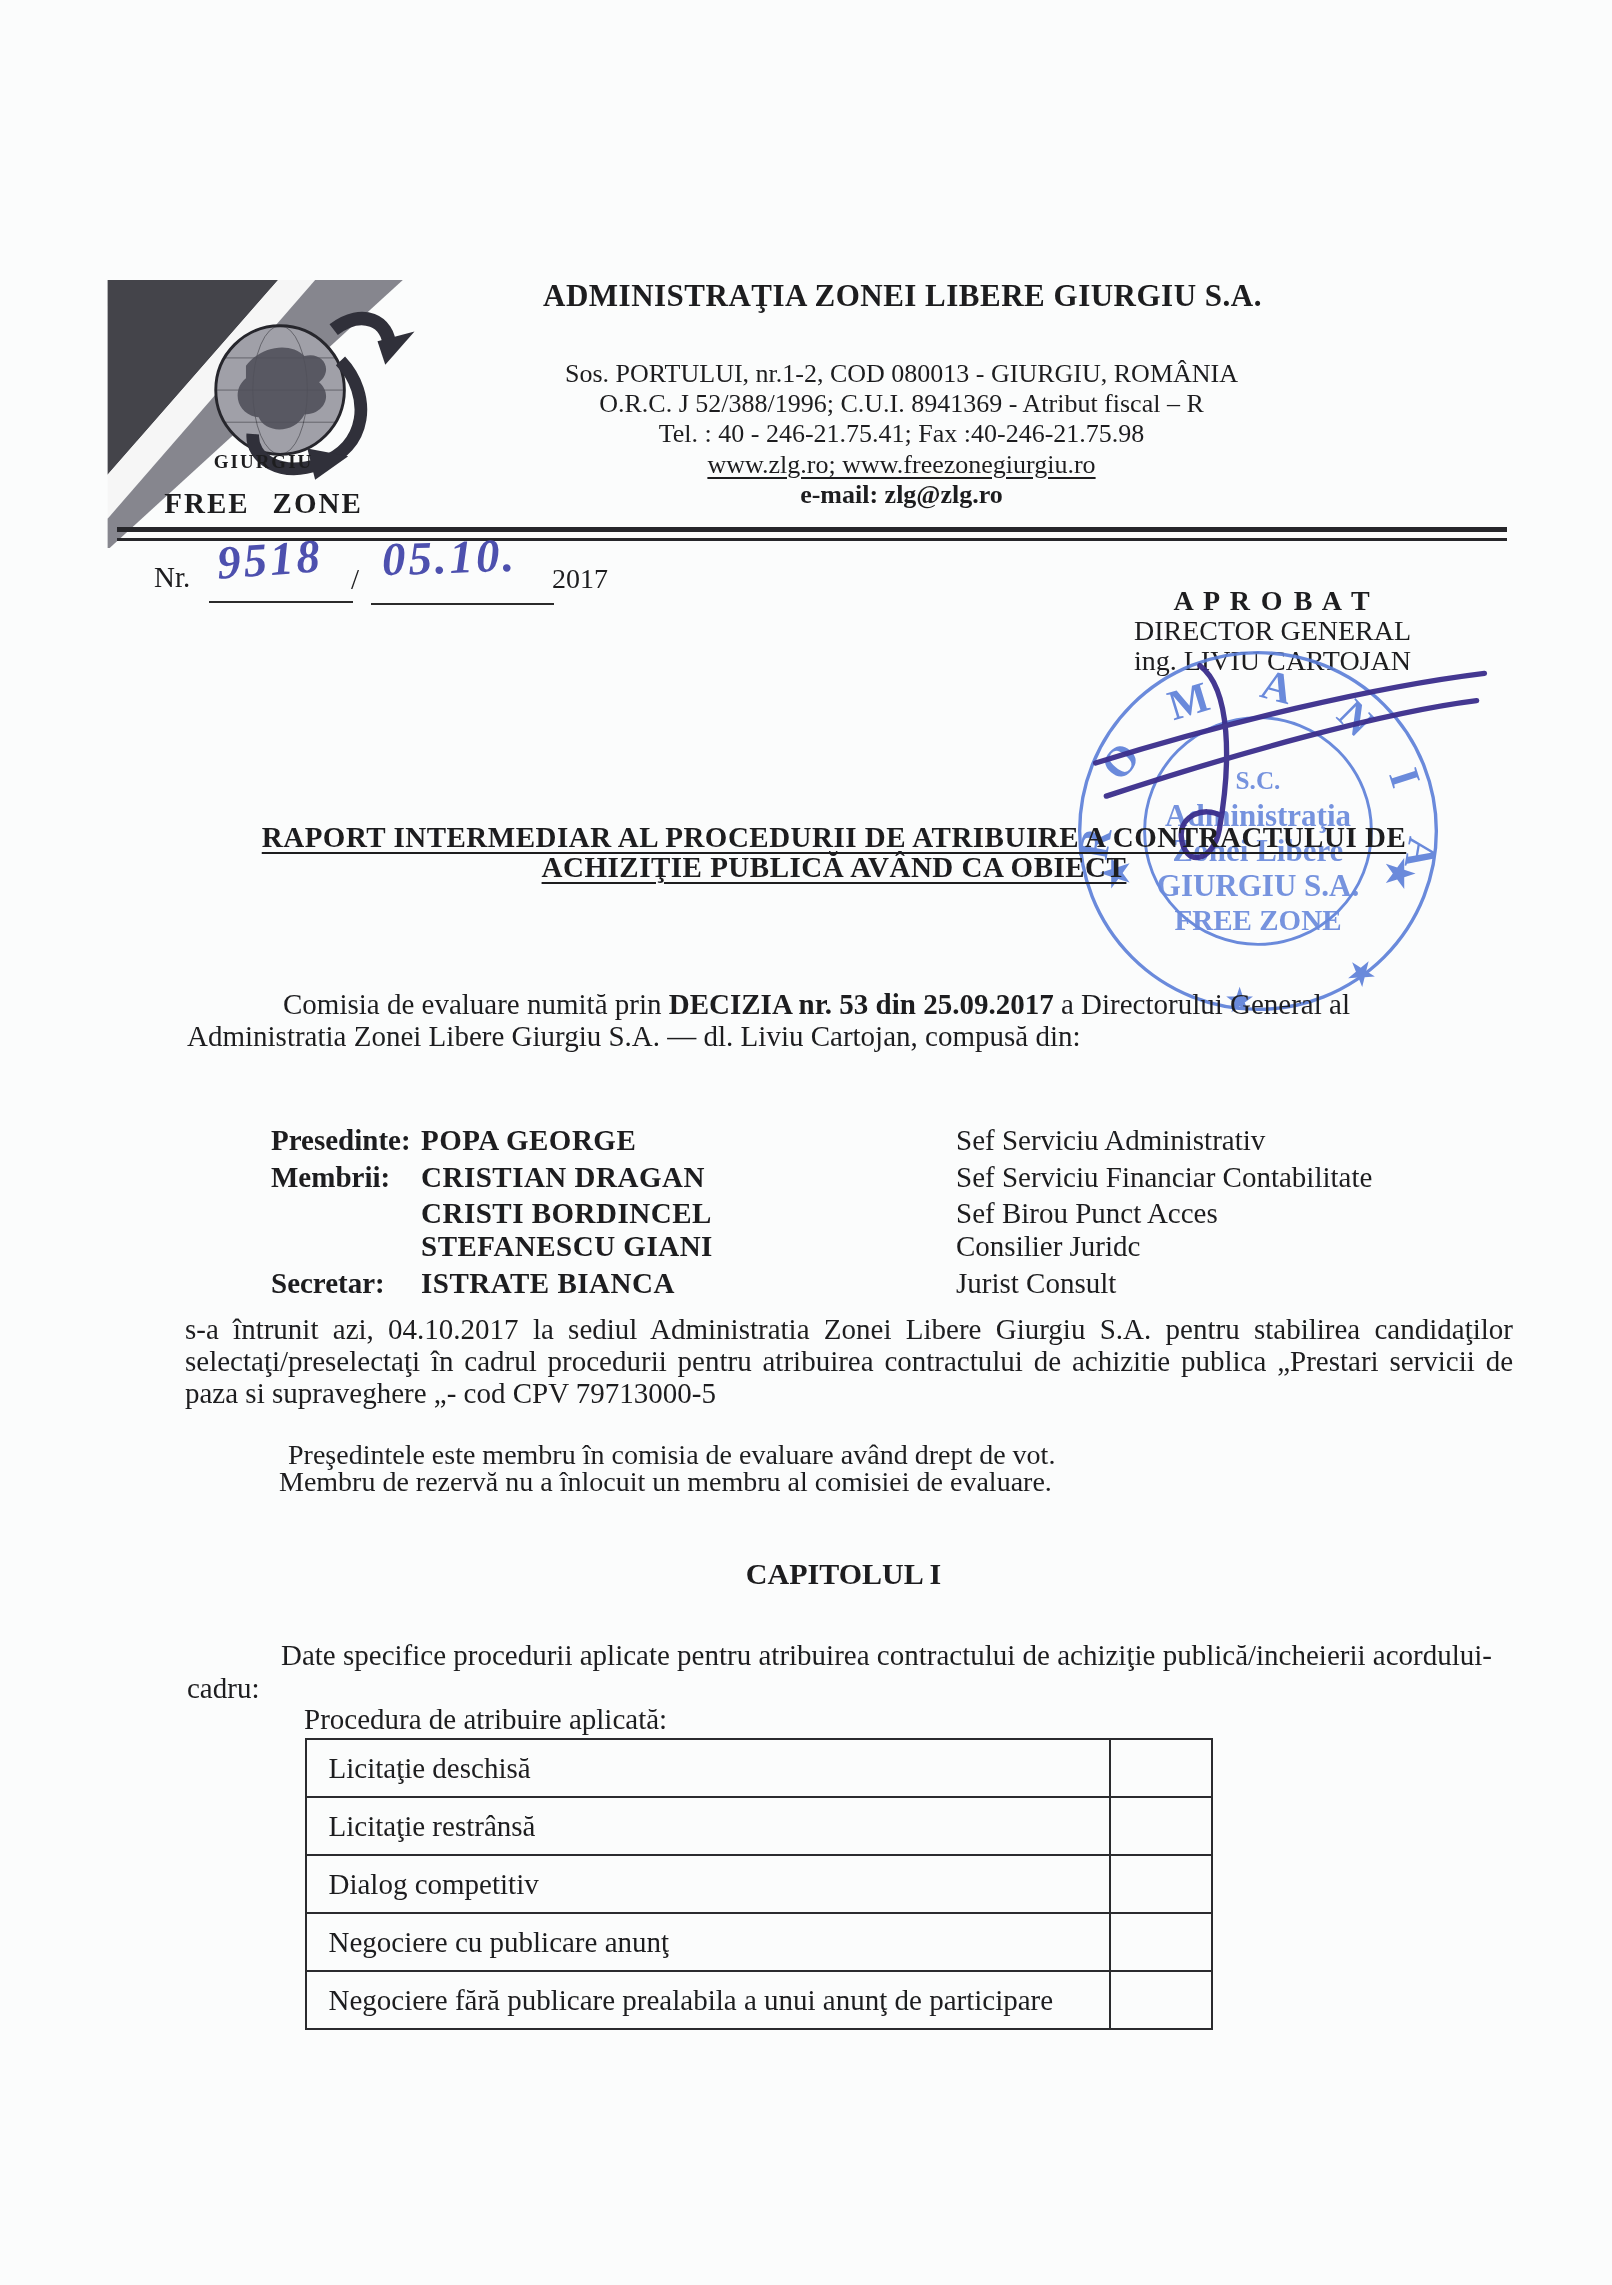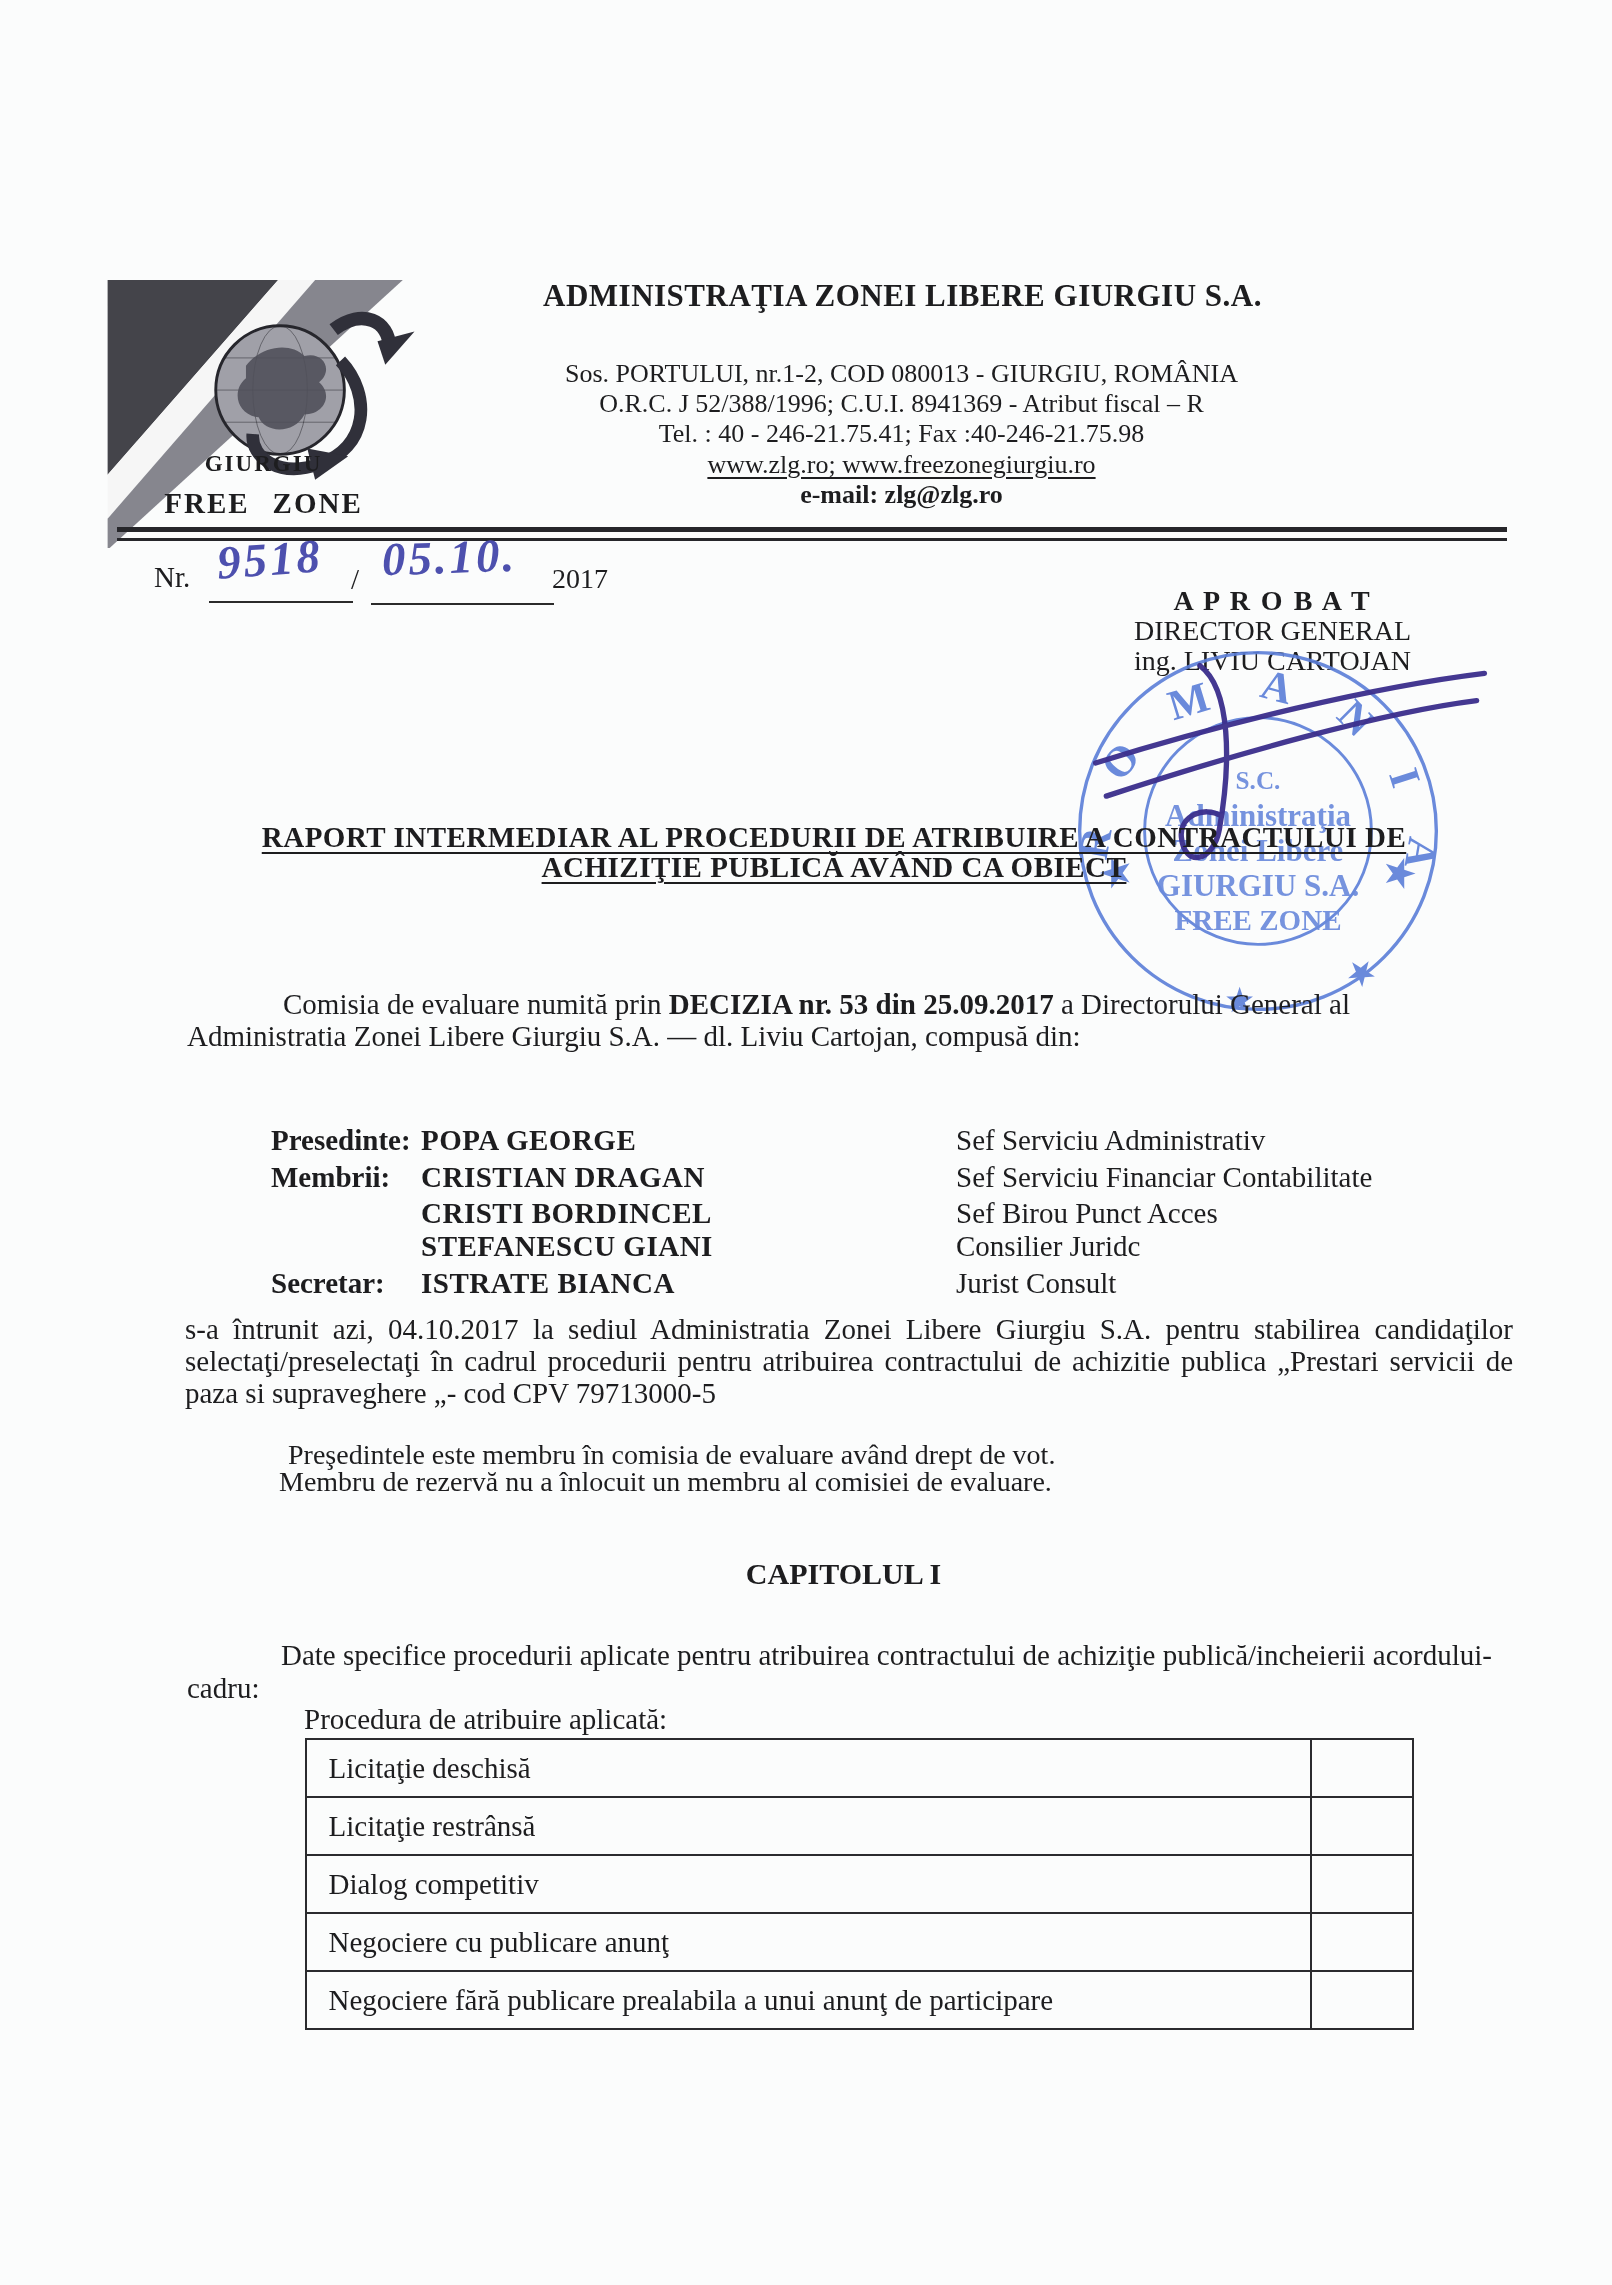--- a/index.html
+++ b/index.html
@@ -13,21 +13,21 @@
     overflow:hidden;
   }
   .abs{position:absolute;}
 
   
   .org-name{left:527px;top:278px;width:751px;text-align:center;
     font-size:31px;font-weight:bold;letter-spacing:0.5px;}
   .addr{left:458px;width:887px;text-align:center;font-size:26px;line-height:30px;}
   .addr-web{text-decoration:underline;text-underline-offset:3.9px;font-family:Liberation Serif, serif;}
   .logo-text1{left:93px;top:451px;width:341px;text-align:center;
-    font-size:23px;font-weight:bold;letter-spacing:2px;}
+    font-size:19px;font-weight:bold;letter-spacing:2px;}
   .logo-text2{left:93px;top:487px;width:341px;text-align:center;
     font-size:29px;font-weight:bold;letter-spacing:2px;word-spacing:13.7px;}
   .double-rule{left:117px;top:527px;width:1390px;height:5.9px;
     border-top:5.9px solid #26262a;border-bottom:3.9px solid #26262a;}
 
   
   .reg-label{left:154px;top:561px;font-size:29px;}
   .hand{font-style:italic;font-weight:bold;color:#4d50ae;letter-spacing:2.9px;}
   .reg-number{left:217px;top:532px;font-size:47px;transform:rotate(-4deg);}
   .reg-sep{left:351px;top:563px;font-size:29px;}
@@ -60,21 +60,21 @@
   .chap-intro2{left:187px;top:1672px;font-size:29px;}
   .table-caption{left:304px;top:1703px;font-size:29px;}
 
   
   .crow{left:0;width:1612px;height:35px;}
   .crow .role{position:absolute;left:271px;width:146px;font-size:29px;font-weight:bold;}
   .crow .name{position:absolute;left:421px;width:527px;font-size:29px;font-weight:bold;letter-spacing:0.5px;}
   .crow .jobtitle{position:absolute;left:956px;width:585px;font-size:29px;}
 
   
-  .proc-table{left:305px;top:1738px;width:1109px;border:2.9px solid #2b2b2e;
+  .proc-table{left:305px;top:1738px;width:908px;border:2.9px solid #2b2b2e;
     border-collapse:collapse;box-sizing:border-box;}
   .proc-table td{border-top:2.4px solid #2b2b2e;height:54px;font-size:29px;
     font-family:"Liberation Serif",serif;color:#1d1d1f;}
   .proc-table tr:first-child td{border-top:none;}
   .proc-table td.lbl{padding-left:21.5px;}
   .proc-table td.chk{width:98px;border-left:2.4px solid #2b2b2e;}
 </style>
 </head>
 <body>
 

